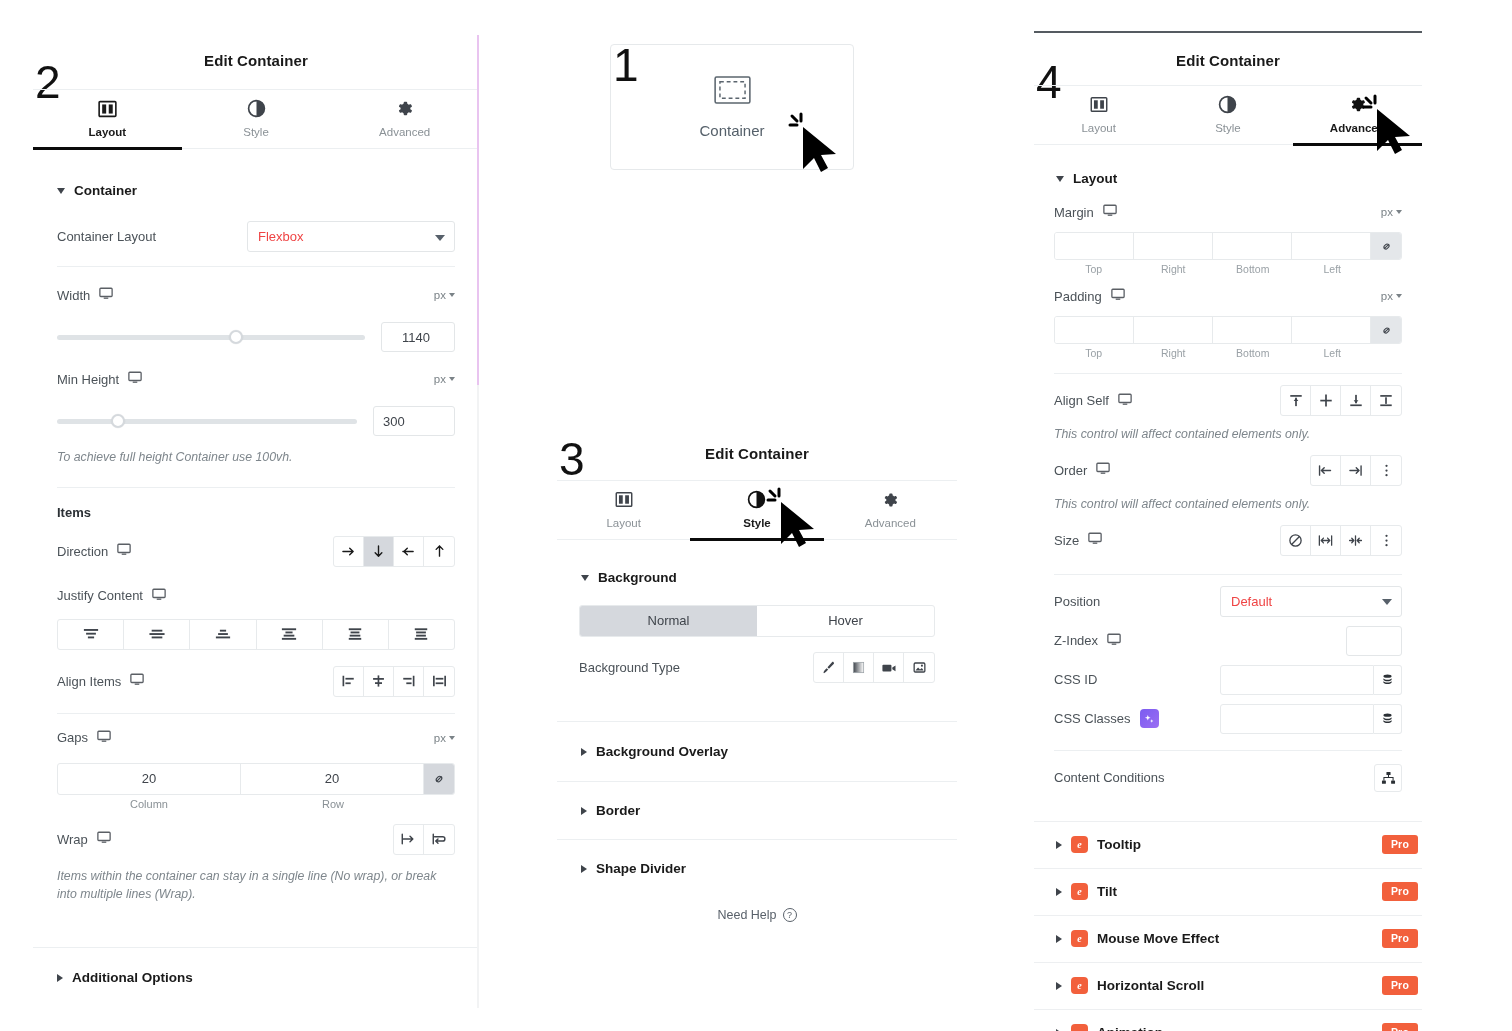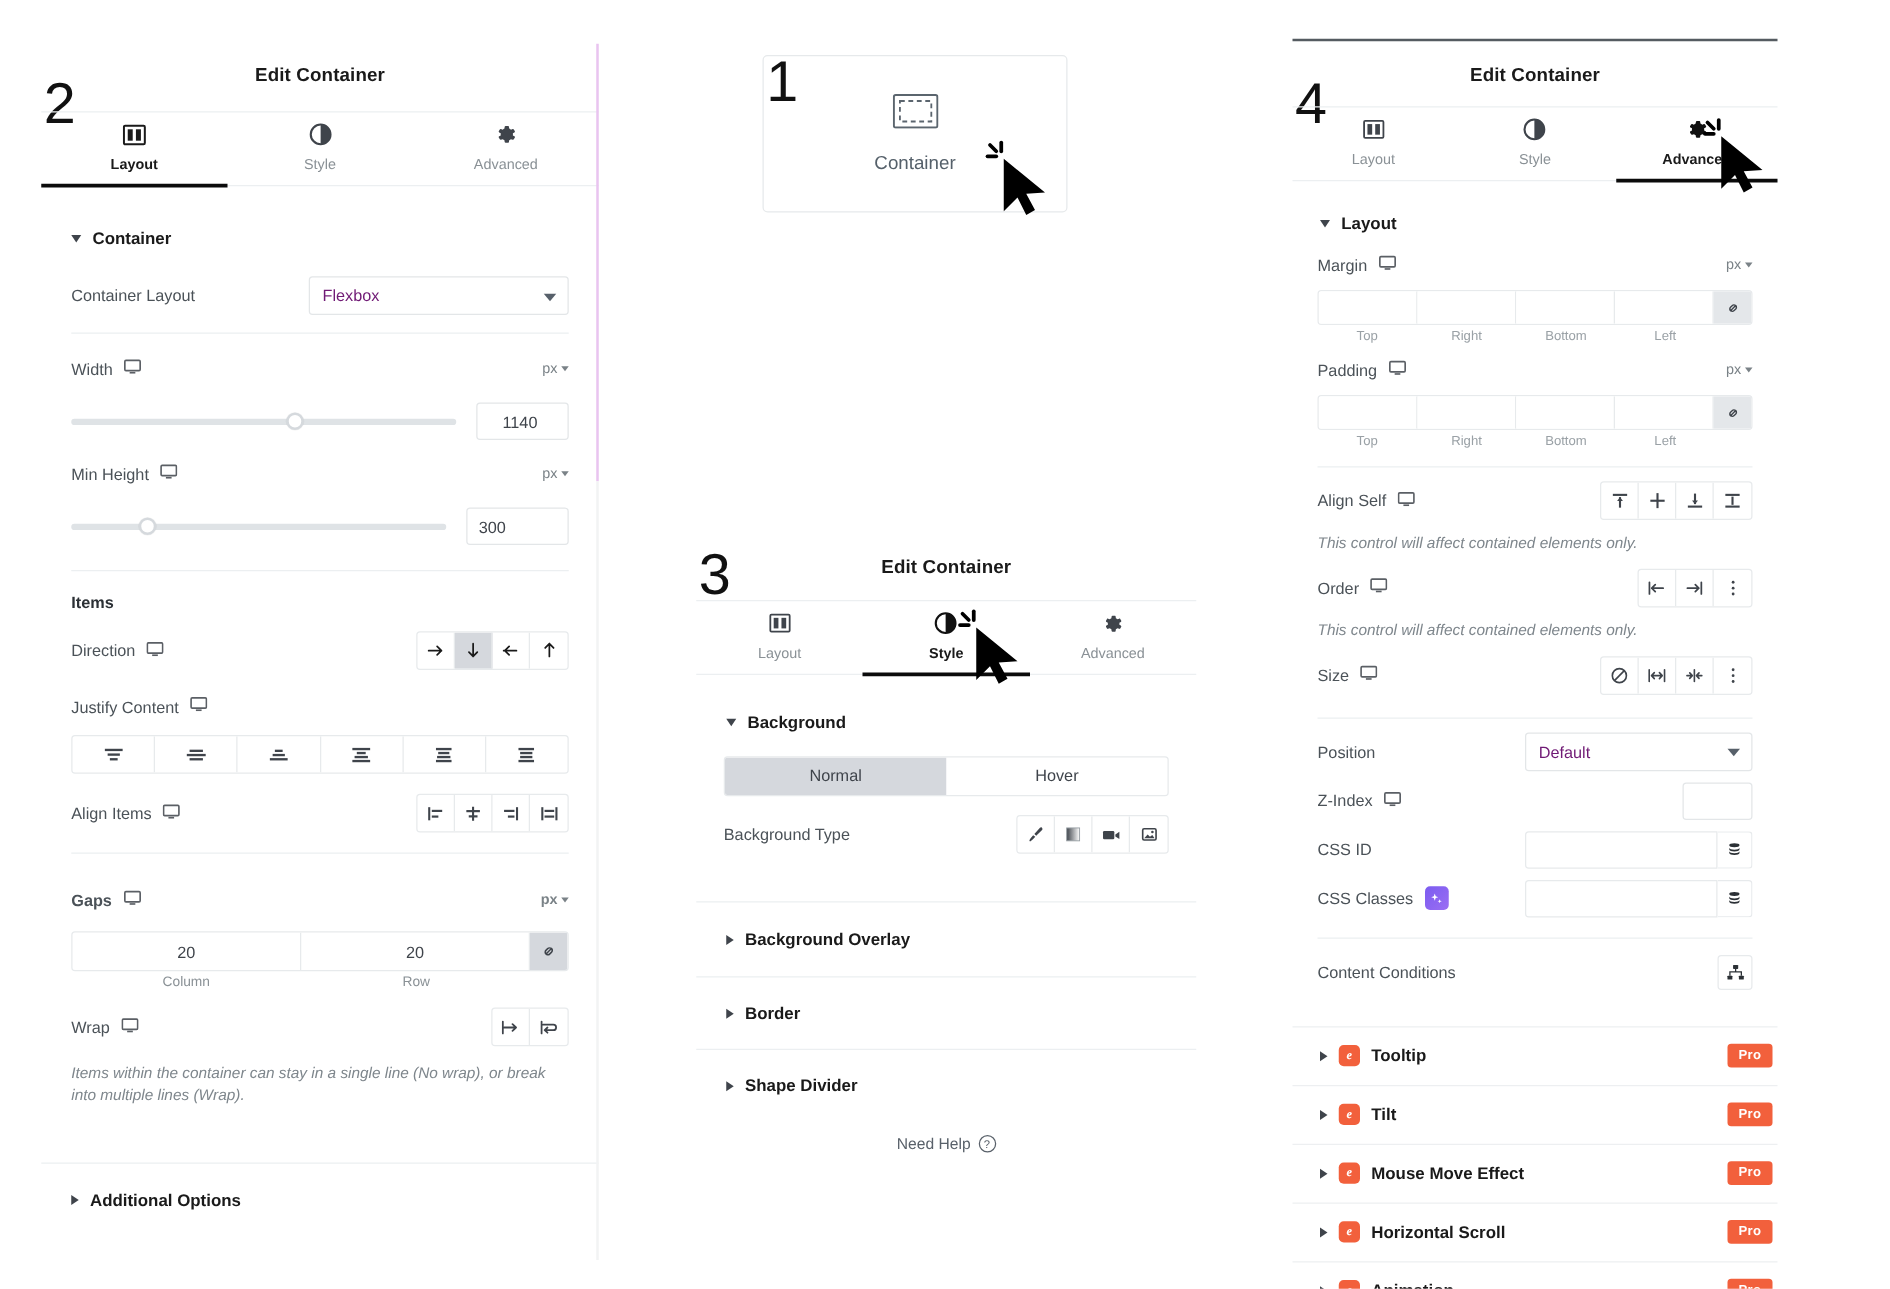--- a/index.html
+++ b/index.html
@@ -99,21 +99,21 @@
     border-left:3.5px solid transparent;border-right:3.5px solid transparent;border-top:4px solid #7a8287;
   }
 
   .select {
     position: relative;
     border: 1px solid #e3e6e8;
     border-radius: 3px;
     height: 31px;
     display: flex; align-items: center;
     padding: 0 26px 0 10px;
-    font-size: 13px; color: #701a75;
+    font-size: 13px; color: #ef4444;
     background: #fff;
     cursor: pointer;
   }
   .select .dd {
     position: absolute; right: 9px; top: 50%; margin-top: -2px;
     width: 0; height: 0;
     border-left: 5px solid transparent; border-right: 5px solid transparent;
     border-top: 6px solid #57606a;
   }
 
@@ -363,20 +363,21 @@
       <div style="display:flex; align-items:center; gap:16px; margin-top:12px;">
         <div class="slider" style="flex:1;">
           <div class="track"></div>
           <div class="knob" style="left:18%;"></div>
         </div>
         <div class="numbox" style="width:82px;">
           <span>300</span>
         </div>
       </div>
 
+      <div class="hint" style="margin-top:13px;">To achieve full height Container use 100vh.</div>
 
       <div class="hr" style="margin:20px 0 0;"></div>
 
       <div class="subhead" style="margin-top:17px;">Items</div>
 
       <div class="ctrl" style="margin-top:16px;">
         <span class="ctrl-lbl">
           <span>Direction</span>
           <span class="dev">
             <svg width="14" height="13" viewBox="0 0 16 14">
@@ -528,21 +529,21 @@
                   <rect x="4.6" y="4.4" width="8.8" height="2"></rect>
                   <rect x="4.6" y="9.6" width="8.8" height="2"></rect>
                 </g>
               </svg>
             </div>
         </div>
       </div>
 
       <div class="hr" style="margin:16px 0 0;"></div>
 
-      <div class="ctrl" style="margin-top:22px;font-weight:bold;">
+      <div class="ctrl" style="margin-top:9px;">
         <span class="ctrl-lbl">
           <span>Gaps</span>
           <span class="dev">
             <svg width="14" height="13" viewBox="0 0 16 14">
                 <rect x="1" y="1" width="14" height="9.4" rx="1" fill="none" stroke="#3f444b" stroke-width="1.5"></rect>
                 <rect x="5.4" y="11.6" width="5.2" height="1.5" fill="#3f444b"></rect>
               </svg>
           </span>
         </span>
         <span class="spacer"></span>

